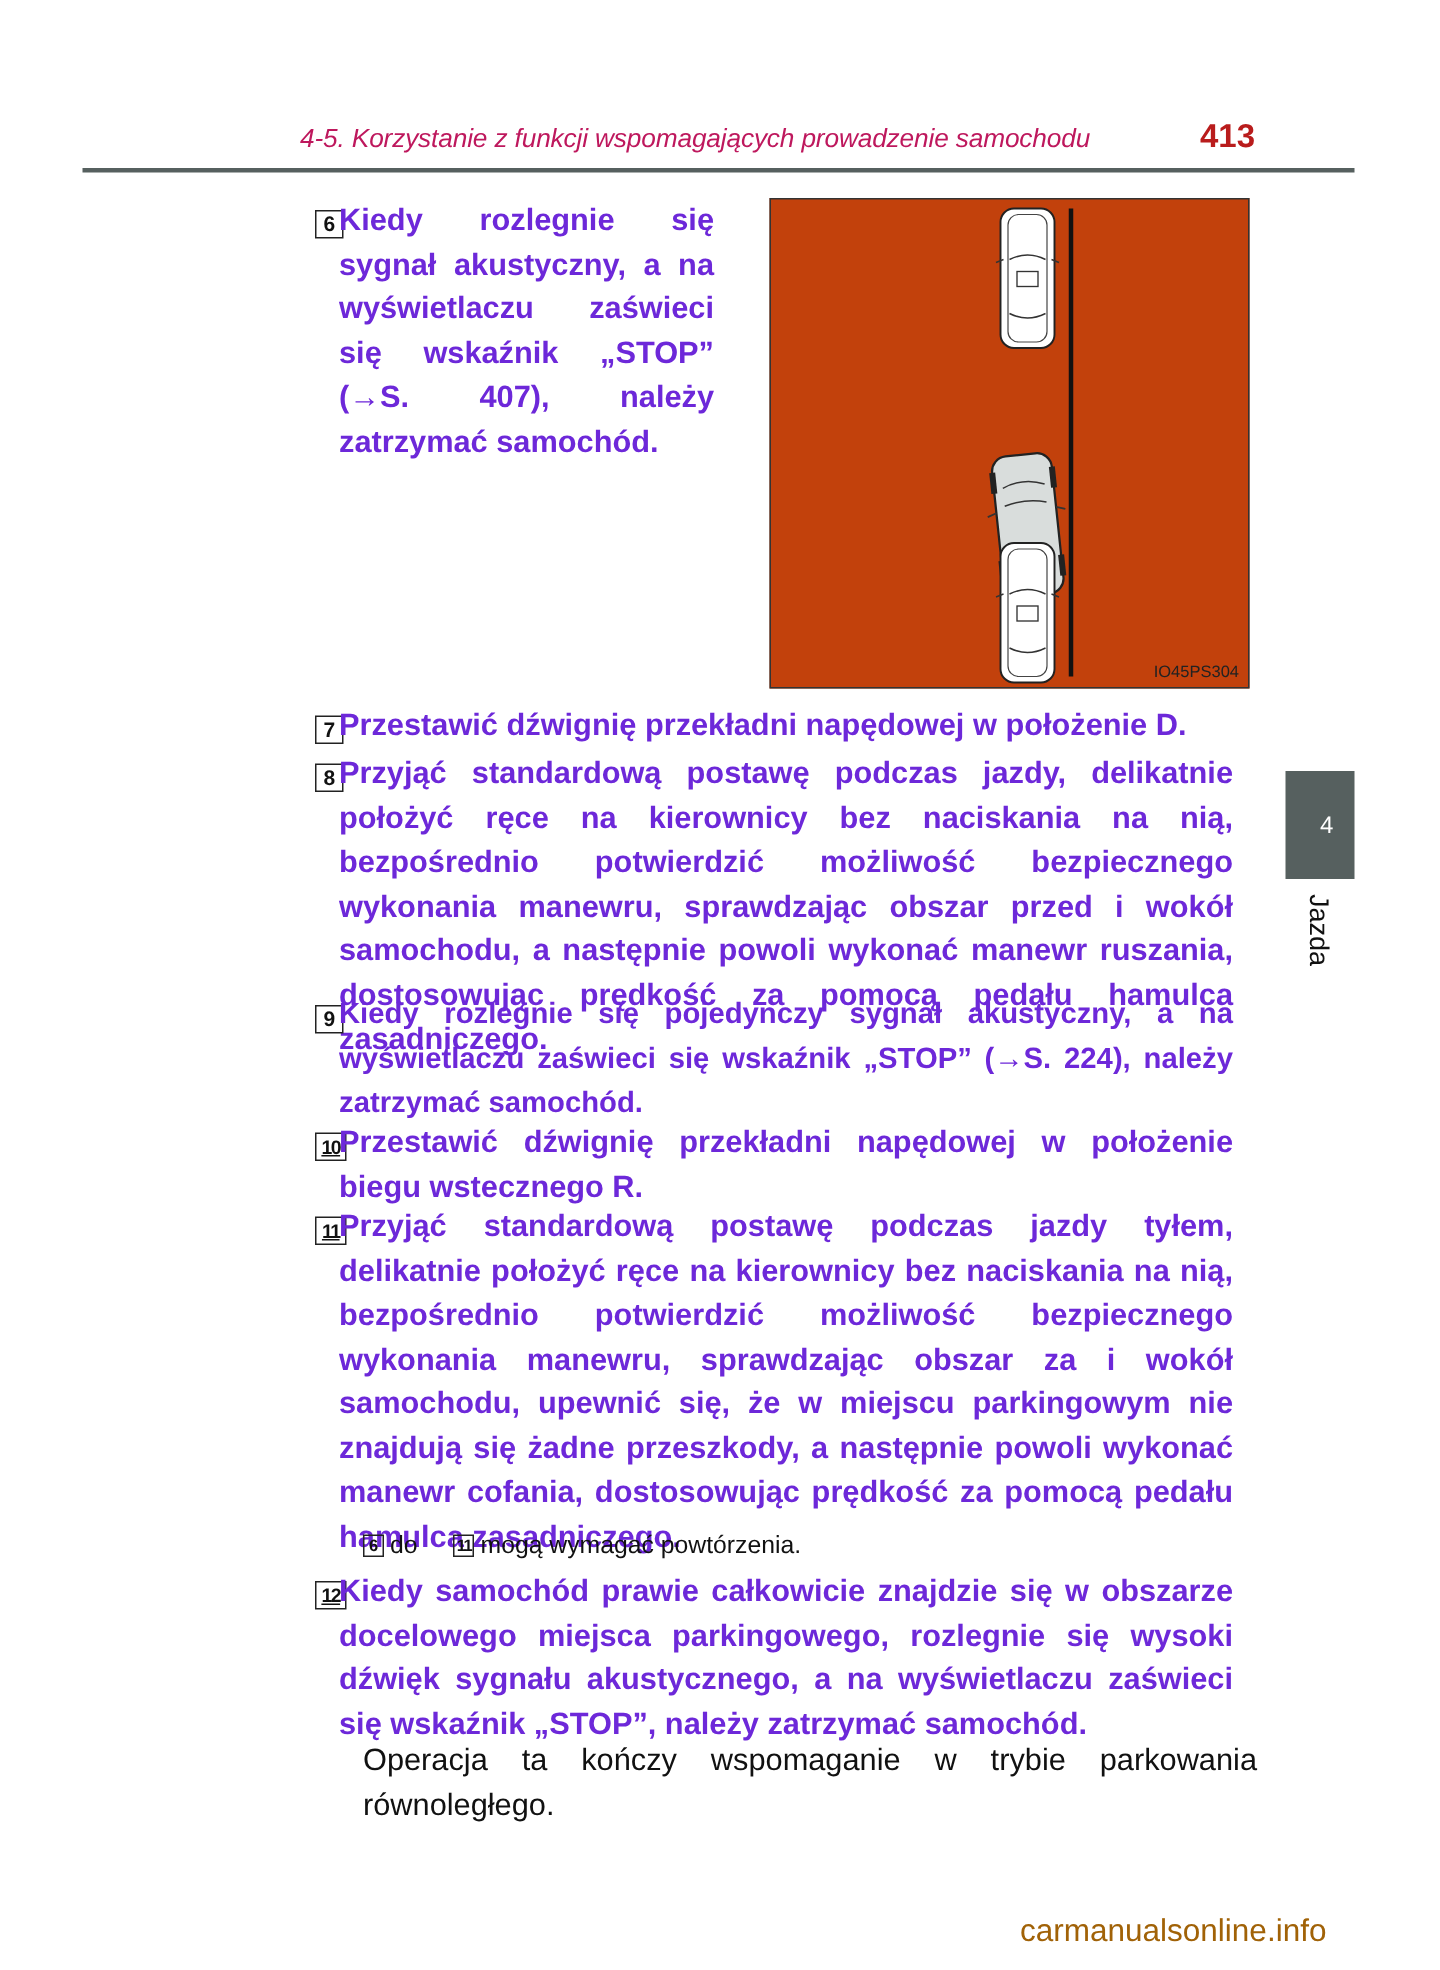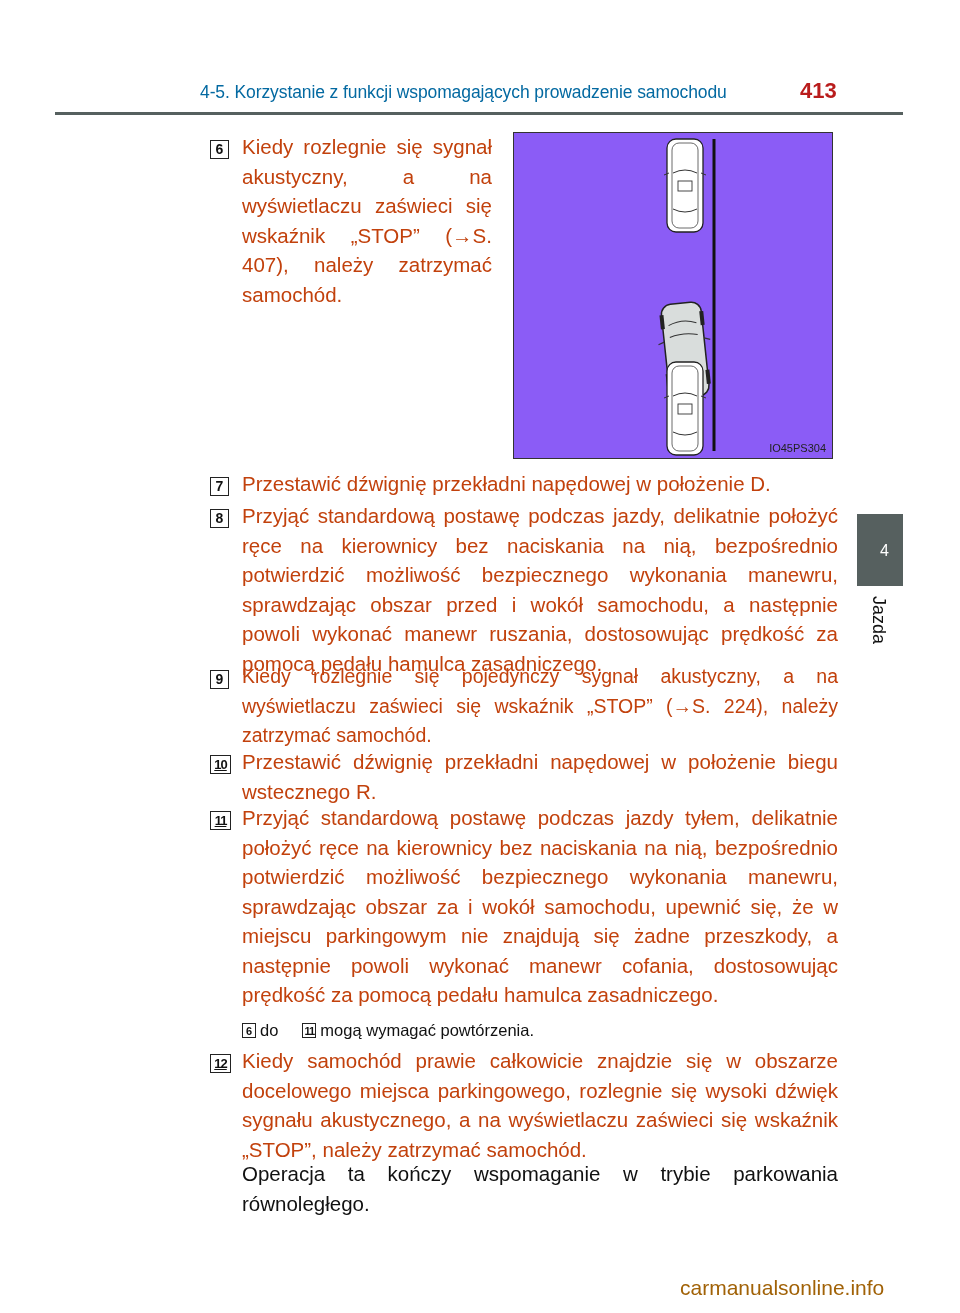--- a/index.html
+++ b/index.html
@@ -1,22 +1,23 @@
 <!DOCTYPE html>
 <html><head>
 <meta charset="utf-8">
 <style>
   html, body { margin: 0; padding: 0; }
   body {
     width: 960px; height: 1313px; position: relative; background: #ffffff;
     font-family: "Liberation Sans", sans-serif; color: #111111; overflow: hidden;
   }
   .header-title {
-    position: absolute; left: 200px; top: 82px; font-size: 17.5px; color: #0369a1;
+    position: absolute; left: 200px; top: 82px; font-size: 17.5px; color: #be185d;
     letter-spacing: -0.1px;
+    font-style: italic;
   }
   .page-number {
     position: absolute; left: 800px; top: 78px; font-size: 22px; font-weight: bold; color: #b91c1c;
   }
   .header-rule {
     position: absolute; left: 55px; top: 112px; width: 848px; height: 3px; background: #56605f;
   }
   .chapter-tab {
     position: absolute; left: 857px; top: 514px; width: 46px; height: 72px; background: #56605f;
   }
@@ -28,38 +29,38 @@
     writing-mode: vertical-rl; transform: none;
   }
   .step { position: absolute; left: 210px; }
   .num-box {
     position: absolute; left: 0; top: 3px; width: 19px; height: 19px;
     border: 1.5px solid #222; box-sizing: border-box;
     font-size: 14px; font-weight: bold; text-align: center; line-height: 17px;
   }
   .num-box.wide { width: 21px; font-size: 13px; letter-spacing: -1px; text-decoration: underline; }
   .step-text {
-    position: absolute; left: 32px; font-size: 20.5px; line-height: 29.5px;
-    text-align: justify; color: #c2410c;
+    position: absolute; left: 16px; font-size: 20.5px; line-height: 29.5px;
+    text-align: justify; color: #6d28d9; font-weight: bold;
   }
   .step-text.narrow { width: 250px; }
   .step-text.full { width: 596px; }
   .step-text.small { font-size: 19.5px; }
   .note {
     position: absolute; left: 242px; width: 592px; font-size: 16.5px; line-height: 24px;
     text-align: justify; color: #111;
   }
   .mini-box {
     display: inline-block; width: 14px; height: 15px; border: 1px solid #222;
     font-size: 11px; font-weight: bold; text-align: center; line-height: 14px;
     vertical-align: 1px; box-sizing: border-box; margin: 0 4px 0 0;
   }
   .figure {
     position: absolute; left: 513px; top: 132px; width: 320px; height: 327px;
-    border: 1.5px solid #333; box-sizing: border-box; background: #8b5cf6;
+    border: 1.5px solid #333; box-sizing: border-box; background: #c2410c;
   }
   .figure-code {
     position: absolute; right: 6px; bottom: 4px; font-size: 11px; color: #222;
   }
   .watermark {
     position: absolute; left: 680px; top: 1276px; font-size: 21px; color: #a16207;
   }
   .para { position: absolute; left: 242px; width: 596px; font-size: 20.5px; line-height: 29.5px; text-align: justify; }
 </style>
 </head>

